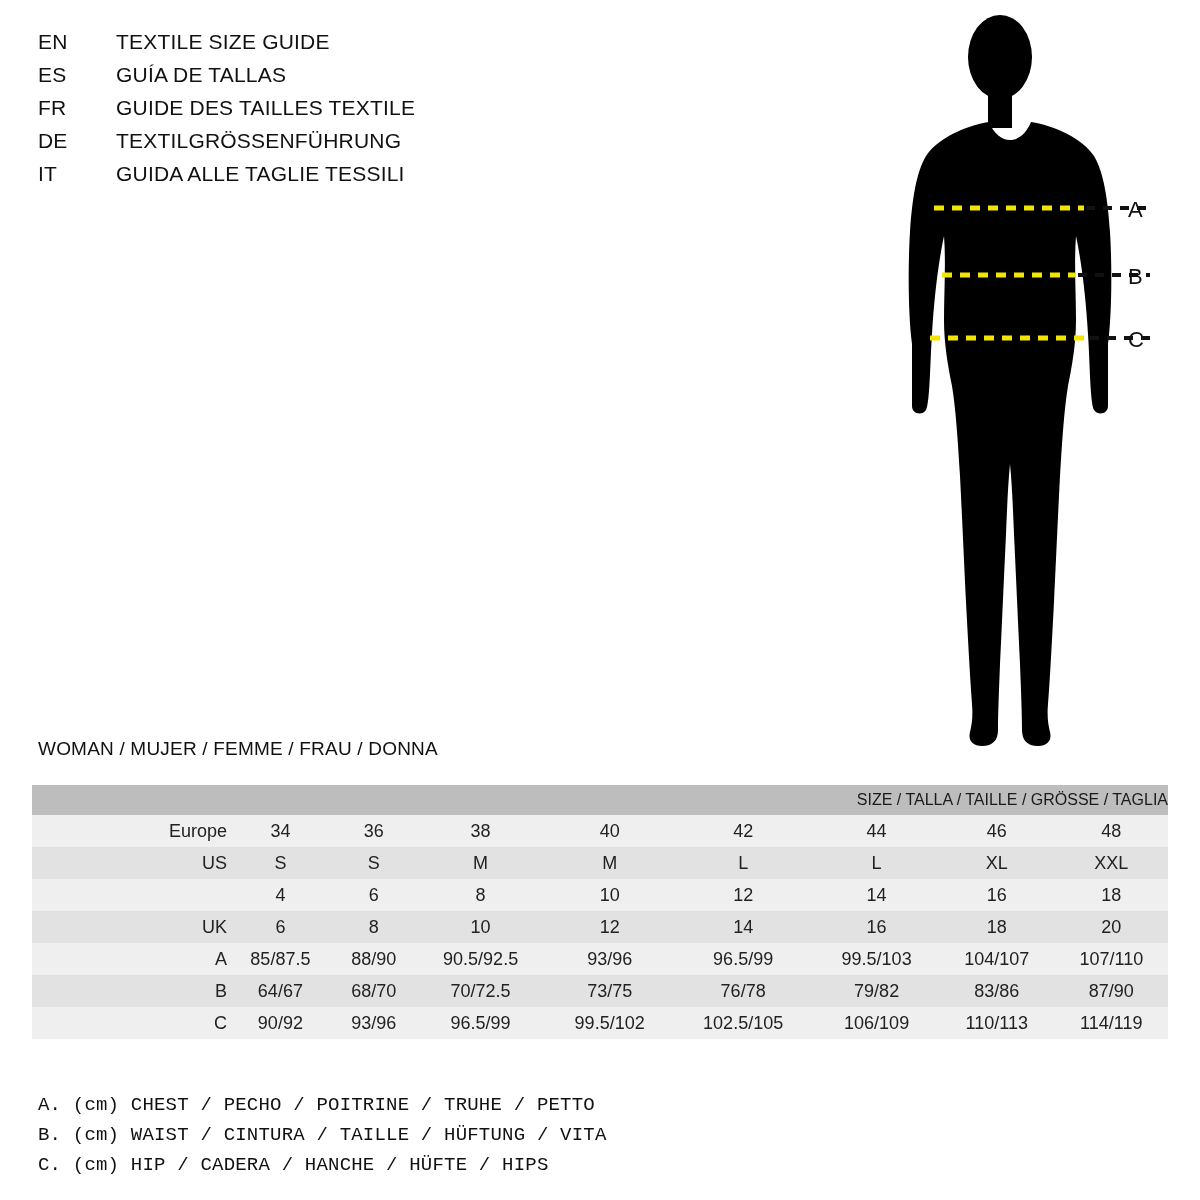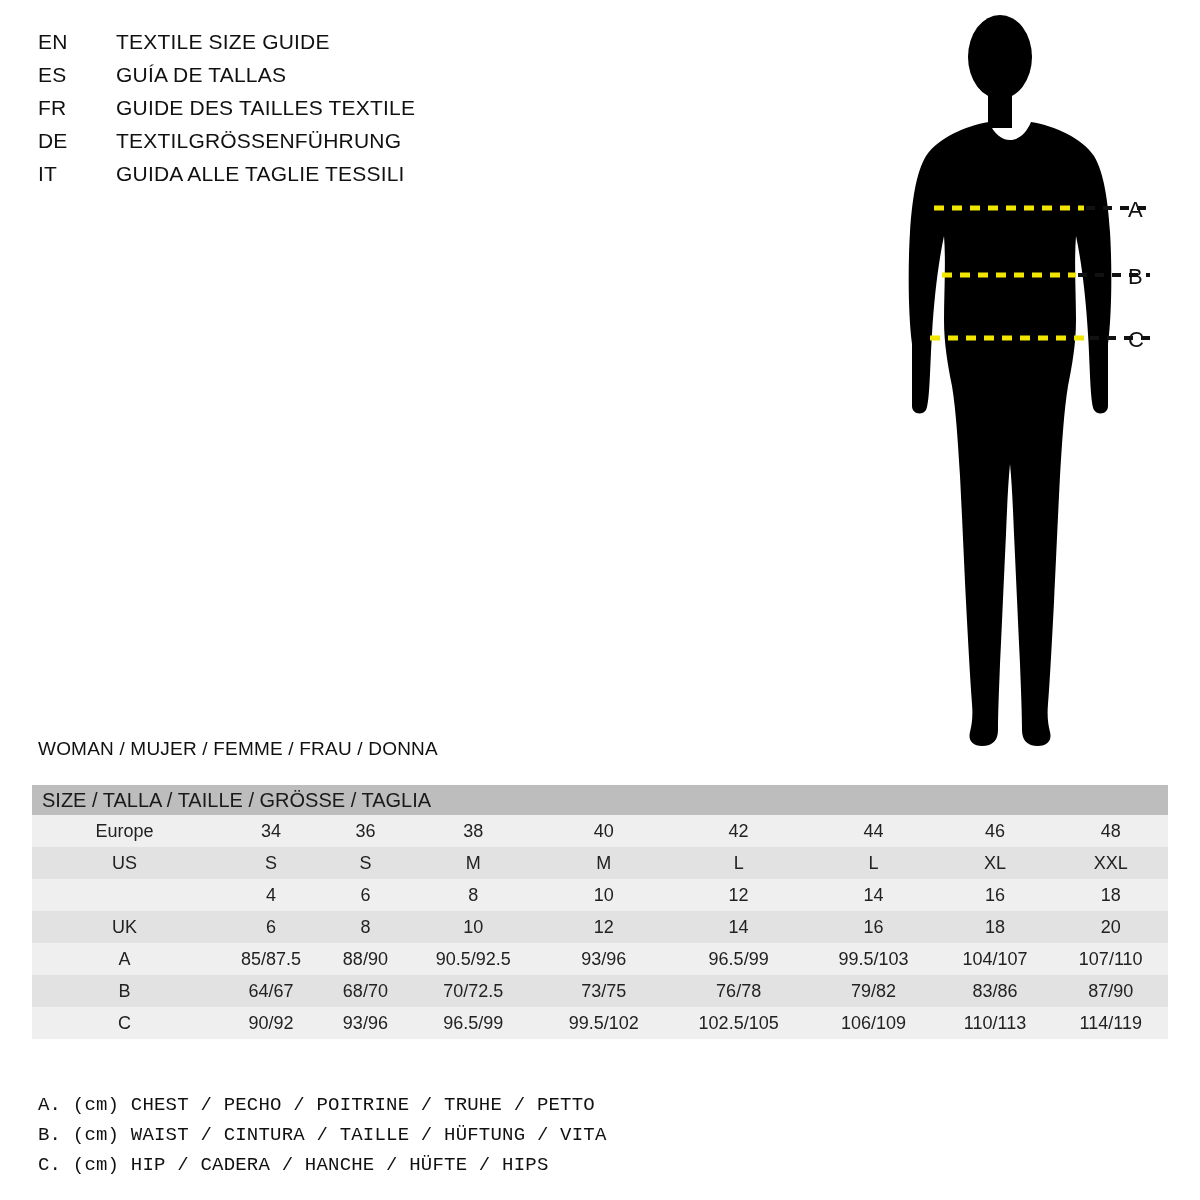--- a/index.html
+++ b/index.html
@@ -85,30 +85,31 @@
   }
   #size-table th, #size-table td {
     padding: 0;
     height: 32px;
     font-weight: normal;
     text-align: center;
     vertical-align: middle;
   }
   #size-table tr.header-row th {
     background: #bdbdbd;
-    text-align: left;
+    text-align: right;
     padding-left: 10px;
     color: #1a1a1a;
     height: 30px;
-    font-size: 20px;
+    font-size: 16px;
   }
   #size-table tbody tr:nth-child(odd) { background: #efefef; }
   #size-table tbody tr:nth-child(even) { background: #e2e2e2; }
   #size-table td.row-label {
-    text-align: center;
+    text-align: right;
+    padding-left: 10px;
     width: 185px;
   }
 
   
   #legend {
     position: absolute;
     left: 38px;
     top: 1090px;
     width: 700px;
     font-family: Liberation Mono, monospace;

